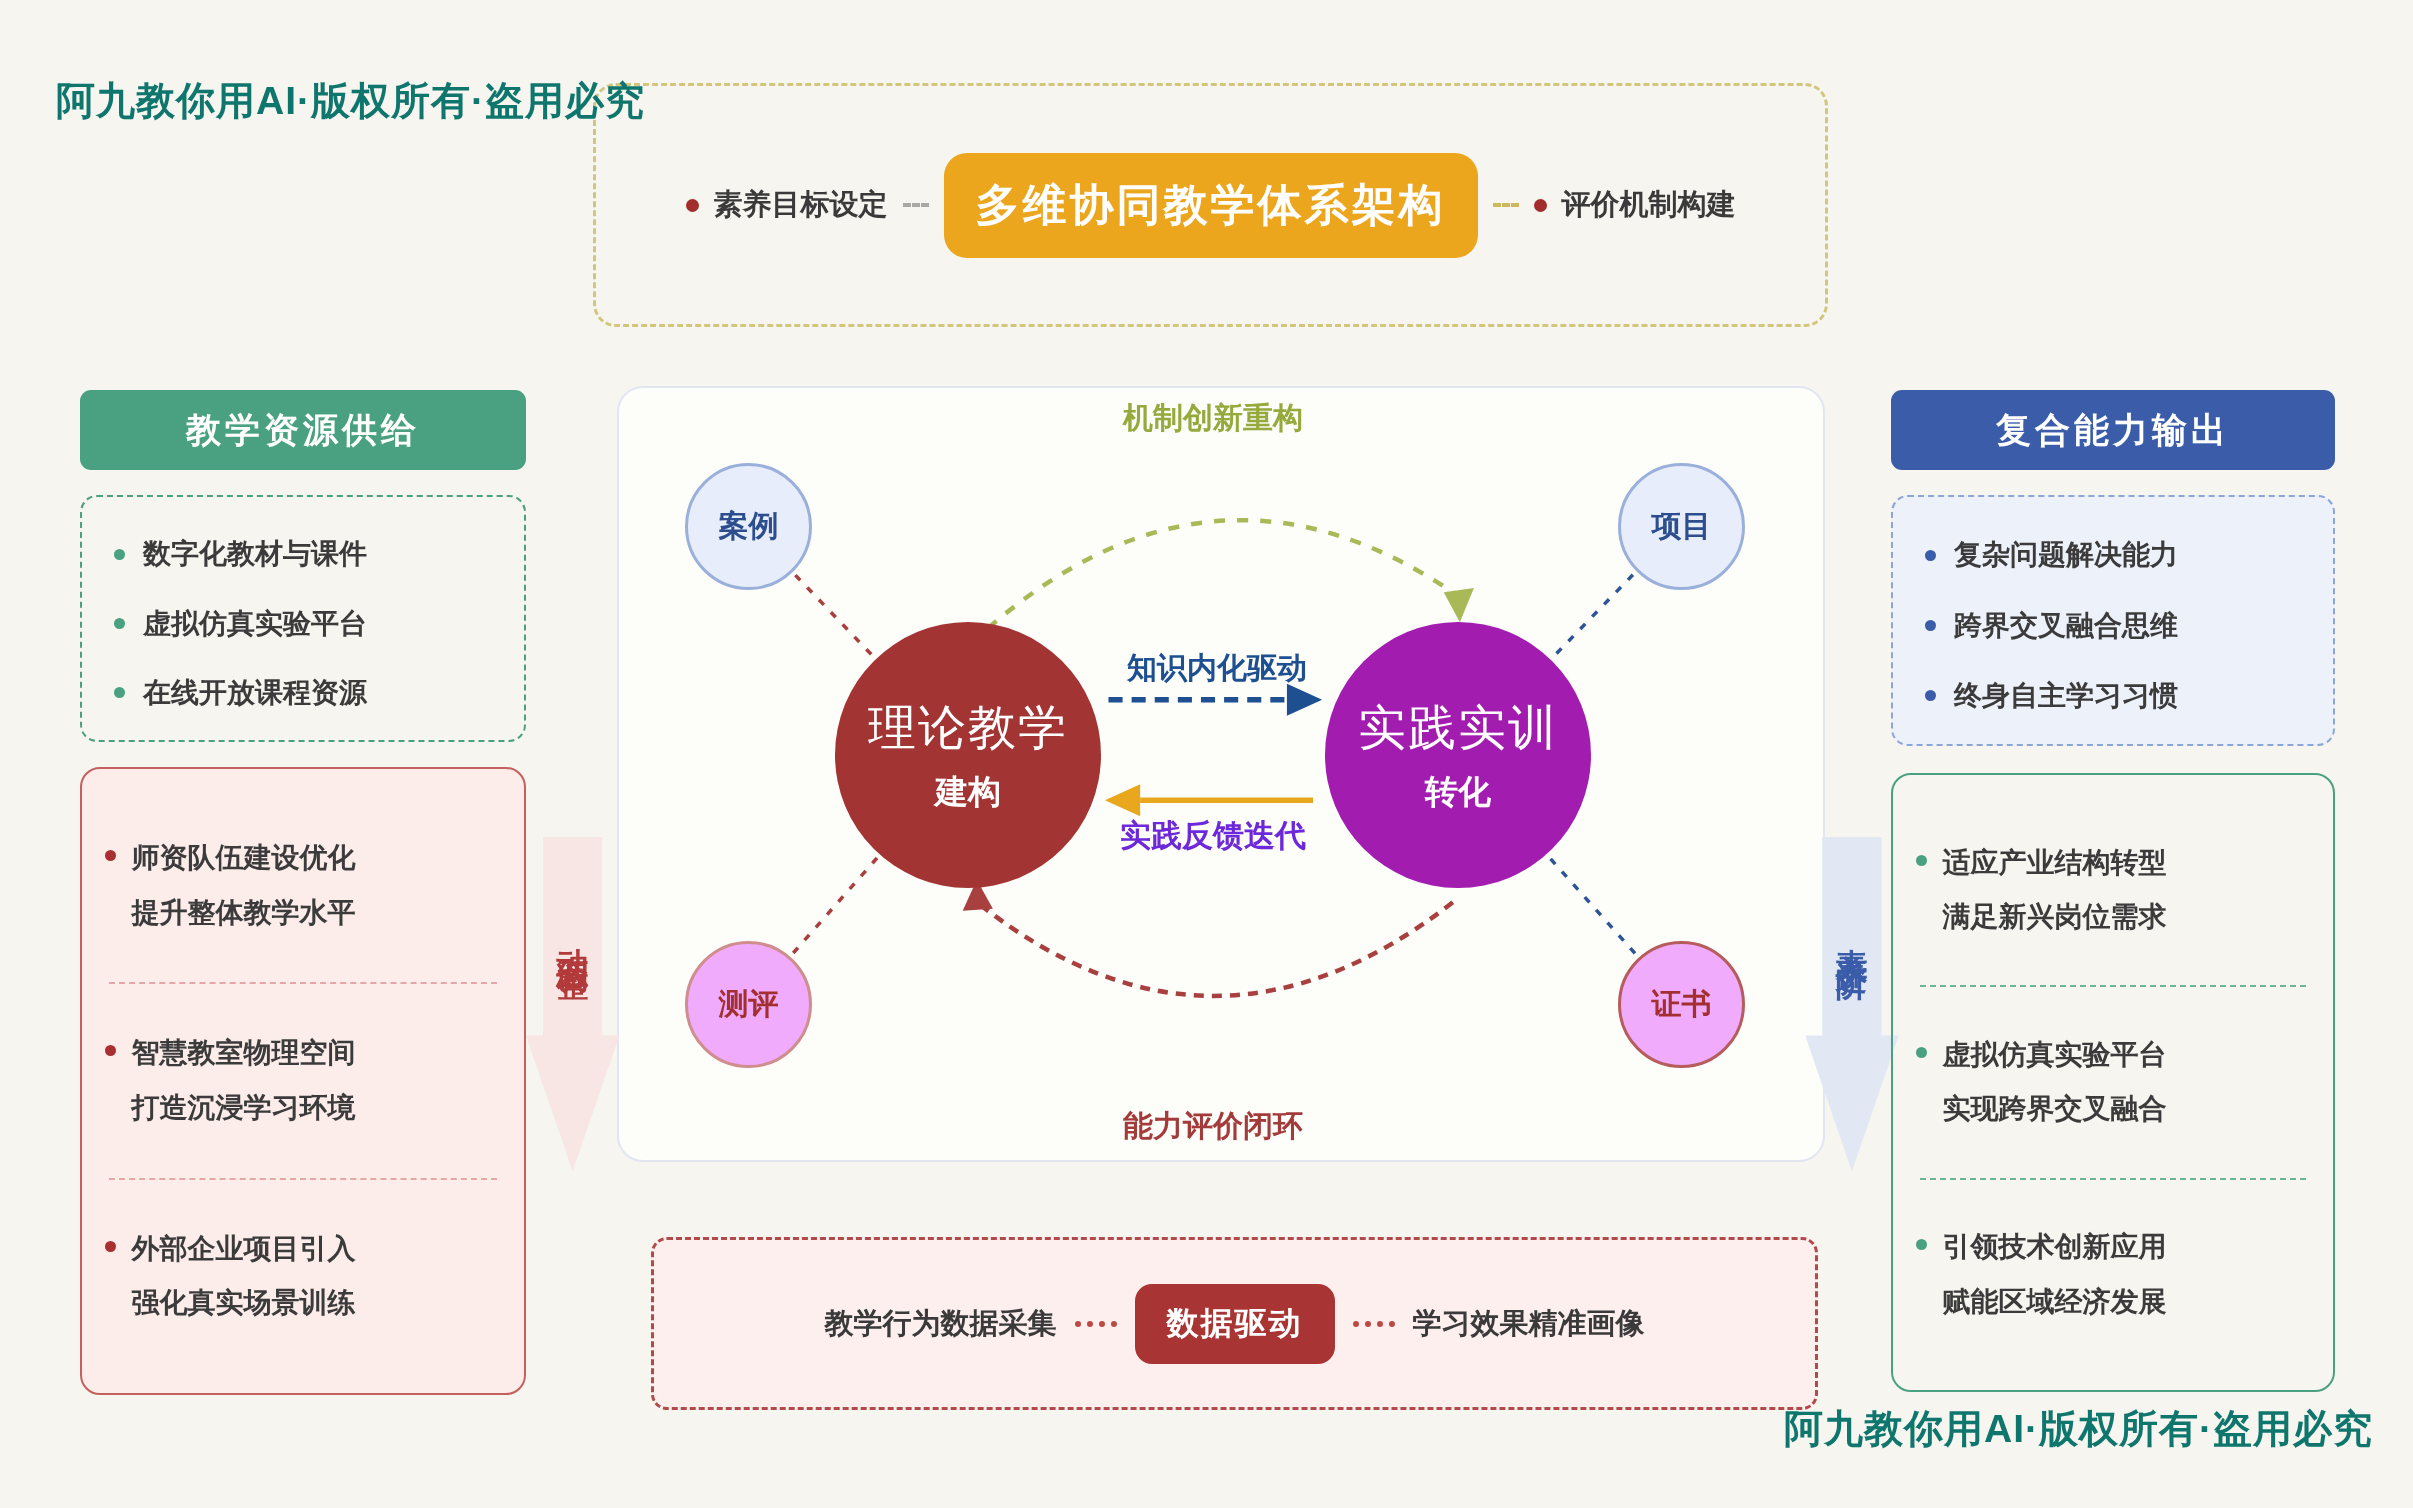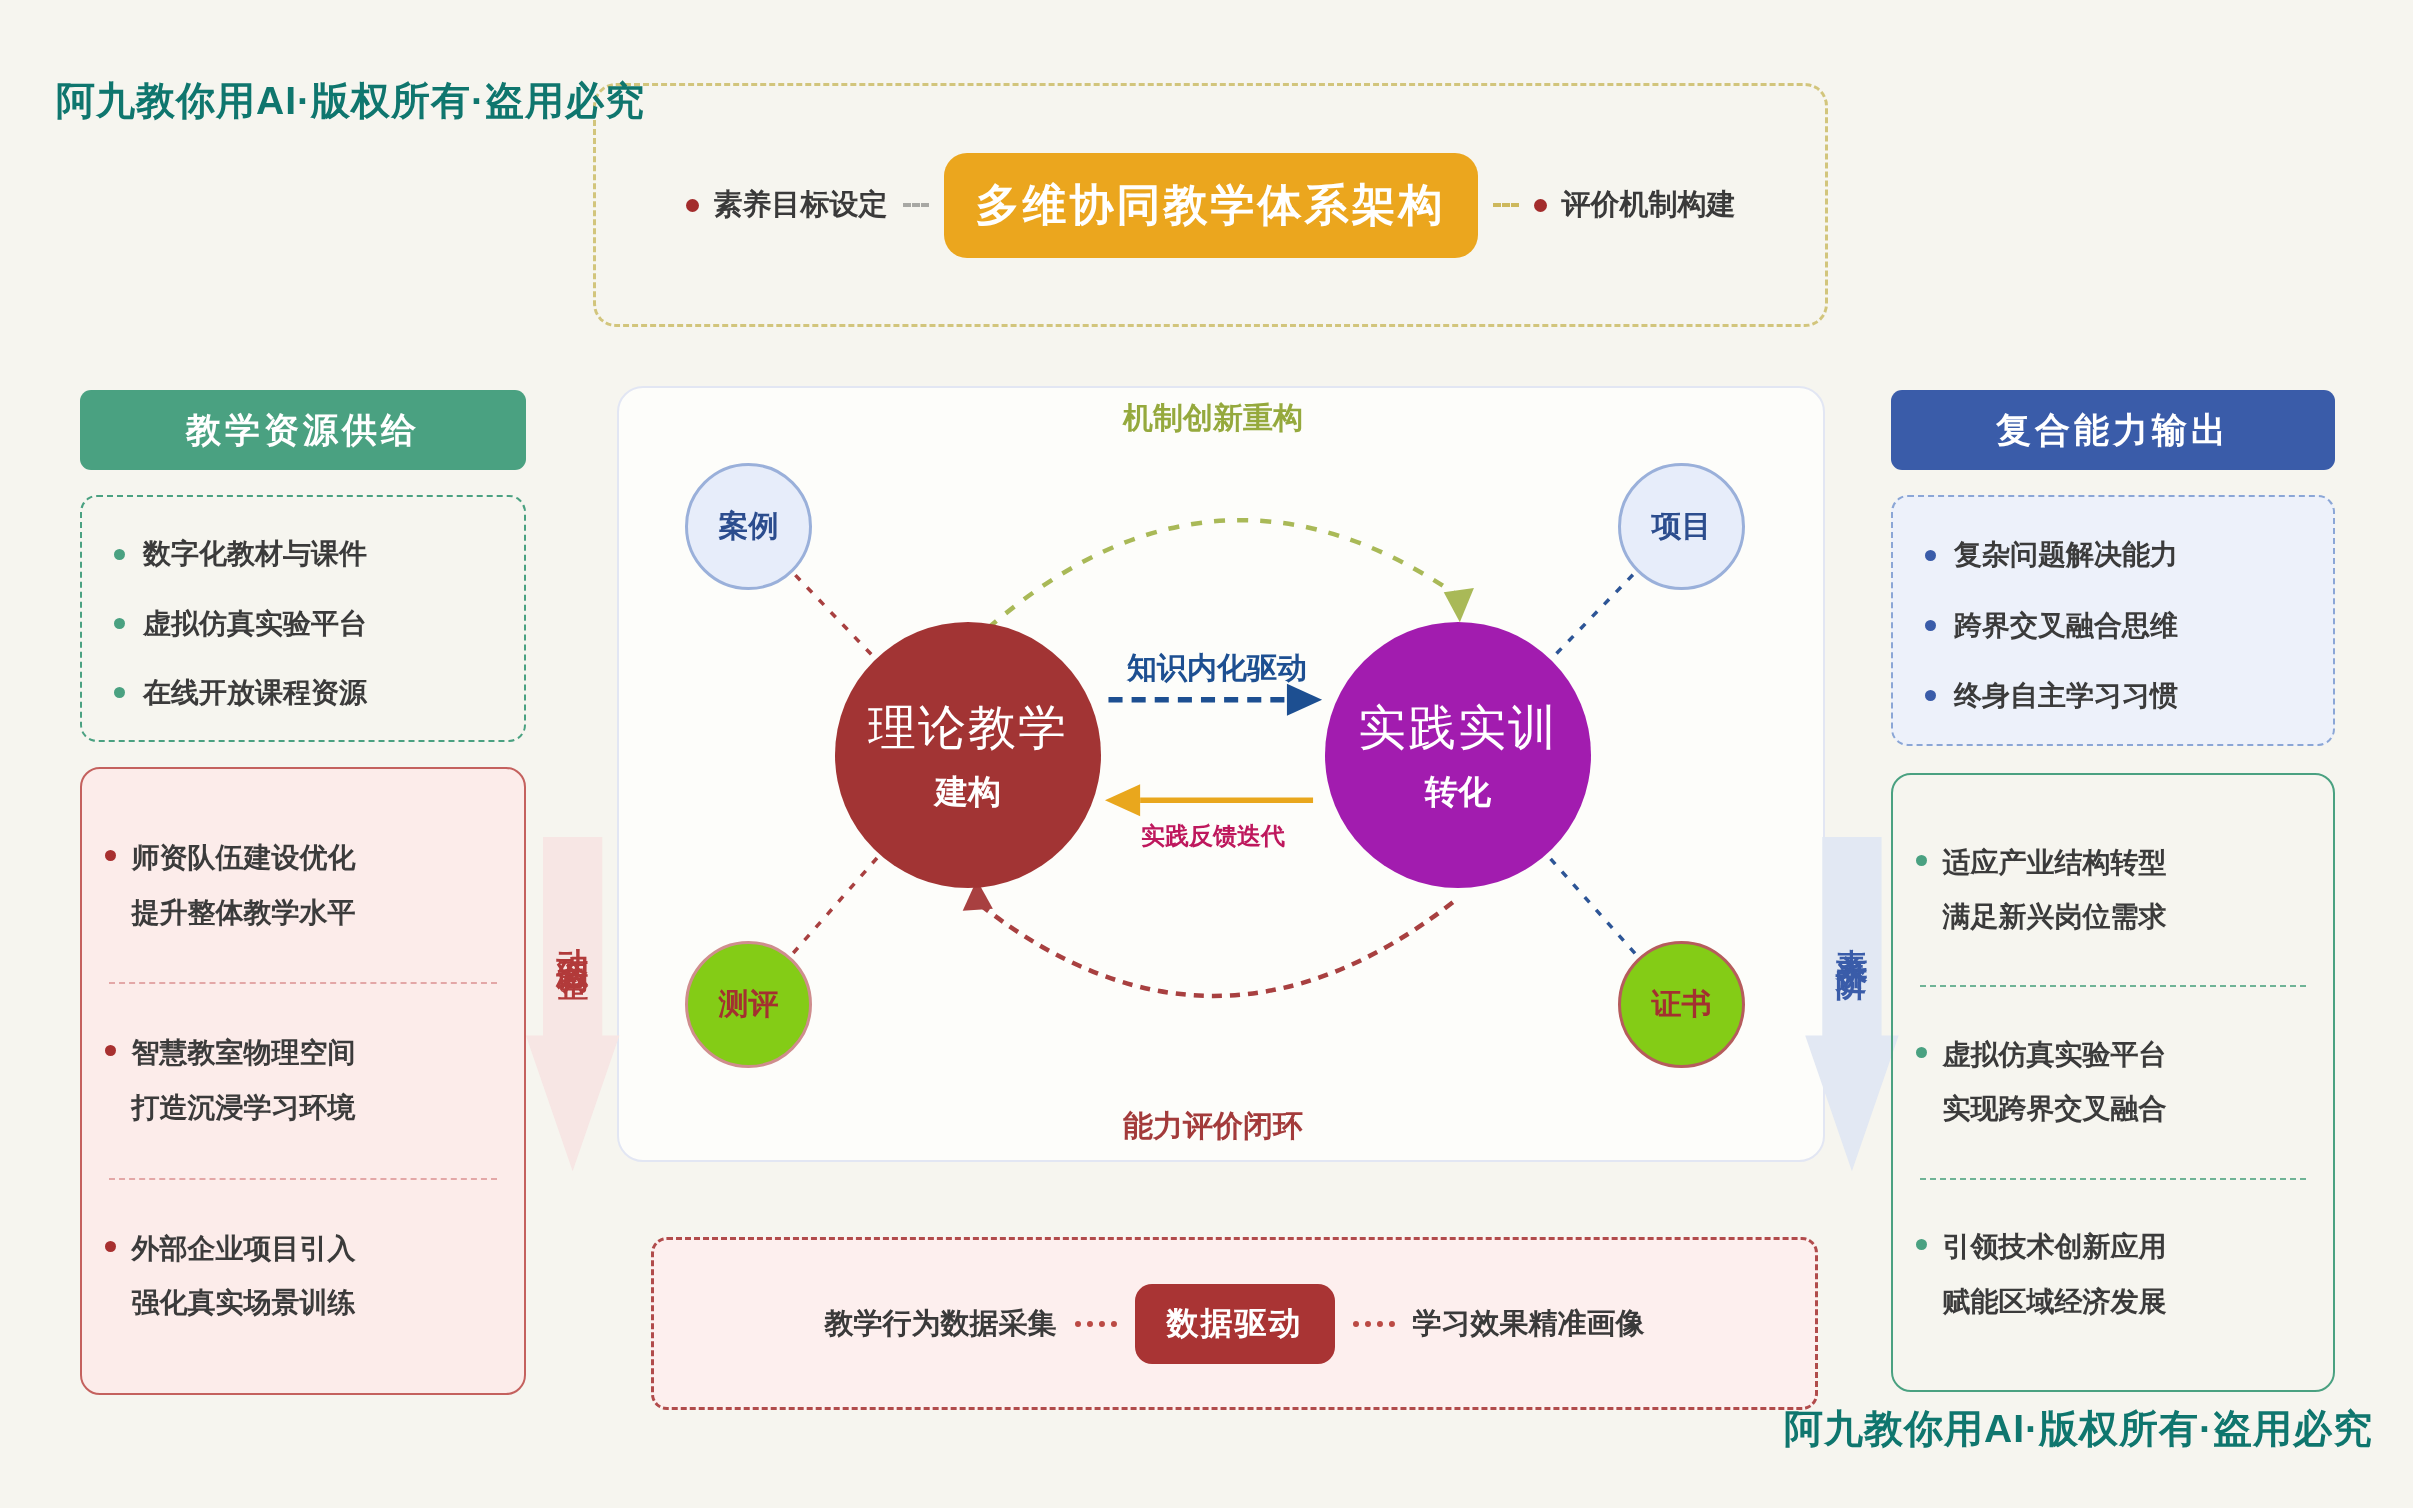--- a/index.html
+++ b/index.html
@@ -49,33 +49,33 @@
   .sep.g{border-top-color:#6fb396;}
 
   
   .panel{position:absolute;left:617px;top:386px;width:1208px;height:776px;background:#fdfdfa;
     border:2px solid #e2e6f3;border-radius:26px;z-index:0;box-sizing:border-box;}
   .svg-layer{position:absolute;left:0;top:0;z-index:1;pointer-events:none;}
 
   .sat{position:absolute;width:127px;height:127px;border-radius:50%;display:flex;align-items:center;
     justify-content:center;font-size:30px;font-weight:bold;z-index:2;box-sizing:border-box;}
   .sat.bluish{background:#e7edfa;border:3px solid #9ab0da;color:#2c4d8e;}
-  .sat.pinkish{background:#84cc16;border:3px solid #cf8d8d;color:#a33030;}
+  .sat.pinkish{background:#f0abfc;border:3px solid #cf8d8d;color:#a33030;}
   .sat.cert{border-color:#b65c5c;}
   .big{position:absolute;width:266px;height:266px;border-radius:50%;display:flex;flex-direction:column;
     align-items:center;justify-content:center;color:#fff;z-index:2;}
   .big.red{background:#a23434;}
   .big.green{background:#a21caf;}
   .big .t1{font-size:48px;font-weight:normal;letter-spacing:2px;}
   .big .t2{font-size:33px;font-weight:bold;margin-top:10px;}
 
   .flabel{position:absolute;transform:translate(-50%,-50%);font-weight:bold;white-space:nowrap;z-index:3;}
   .flabel.olive{color:#95a93d;font-size:30px;}
   .flabel.navy{color:#1d4f91;font-size:30px;}
-  .flabel.orange{color:#be185d;font-size:24px;}
+  .flabel.orange{color:#6d28d9;font-size:31px;}
   .flabel.darkred{color:#a33b3b;font-size:30px;}
 
   .varrow-label{position:absolute;transform:translate(-50%,-50%);writing-mode:vertical-rl;text-orientation:upright;
     font-size:32px;font-weight:bold;letter-spacing:7px;z-index:3;}
   .varrow-label.red{color:#b23a3a;}
   .varrow-label.blue{color:#3a5ca9;}
 
   
   .bottom-banner{position:absolute;left:651px;top:1237px;width:1167px;height:173px;background:#fdefee;
     border:3px dashed #b14b4b;border-radius:16px;display:flex;align-items:center;justify-content:center;

